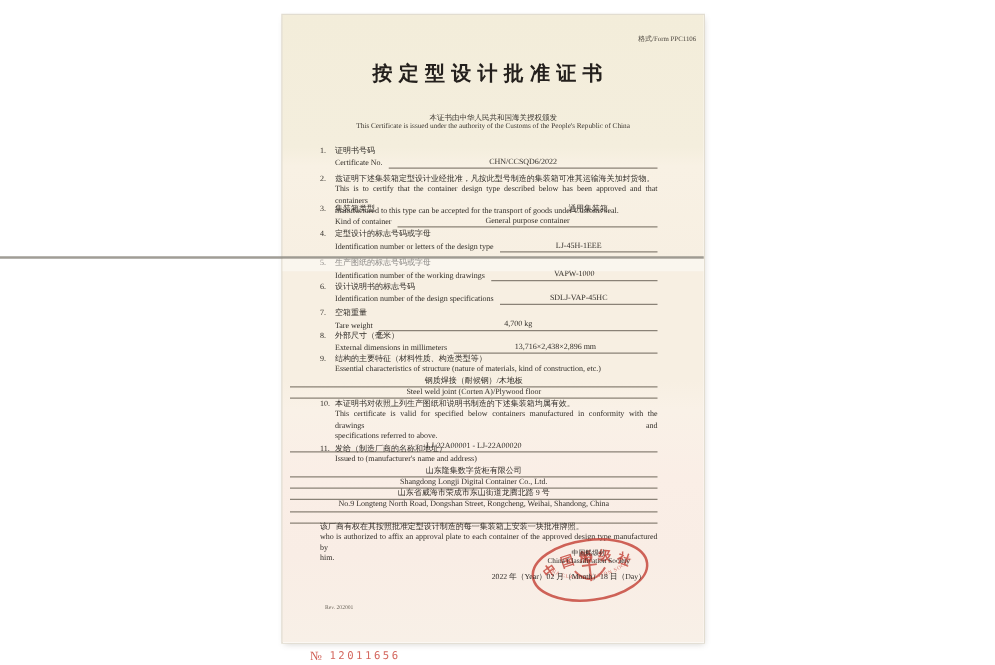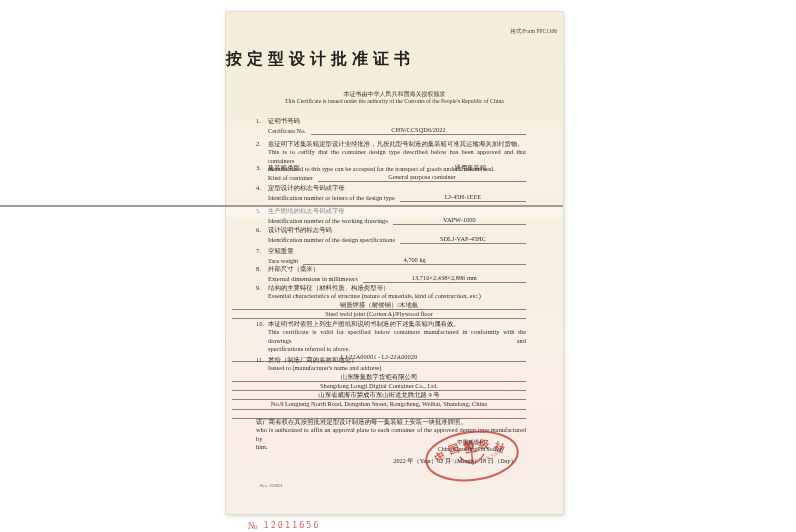--- a/index.html
+++ b/index.html
@@ -16,21 +16,21 @@
       #f8f1e4 24%, #f7efe2 40%,
       #f7efe2 58%, #f9f1e7 63%,
       #faeee6 74%, #f9ede5 86%,
       #f8f0e7 100%);
     box-shadow:0 0 0 1px #e2ddd1, 1px 2px 5px rgba(110,105,90,.28);
   }
   .scanline{position:absolute;left:0;top:205px;width:563px;height:2px;background:#8f8c84;opacity:.85;}
   .lightband{position:absolute;left:226px;top:207px;width:337px;height:10px;background:rgba(255,255,255,.42);}
   
   .fc{position:absolute;top:16px;right:6px;font-size:5.5px;color:#4c463e;}
-  .t-zh{position:absolute;top:37px;left:0;right:4px;font-size:16px;font-weight:bold;letter-spacing:5px;color:#24201d;}
+  .t-zh{position:absolute;top:37px;left:0;right:4px;text-align:center;font-size:16px;font-weight:bold;letter-spacing:5px;color:#24201d;}
   .t-en{position:absolute;top:59px;left:0;right:0;text-align:center;font-size:10px;font-weight:bold;color:#24201d;letter-spacing:.2px;}
   .s-zh{position:absolute;top:78px;left:0;right:0;text-align:center;font-size:6px;color:#3b3630;}
   .s-en{position:absolute;top:86px;left:0;right:0;text-align:center;font-size:5.8px;color:#3b3630;}
   
   .it{position:absolute;left:30px;right:37px;font-size:6.4px;line-height:9px;}
   .it .ln{padding-left:12px;}
   .no{display:inline-block;width:12px;margin-left:-12px;}
   .row{display:flex;align-items:flex-end;padding-left:12px;}
   .fl{flex:1;margin-left:5px;border-bottom:1px solid #8a8277;text-align:center;white-space:nowrap;}
   .fl-noline{flex:1;margin-left:5px;text-align:center;padding-left:110px;white-space:nowrap;}

